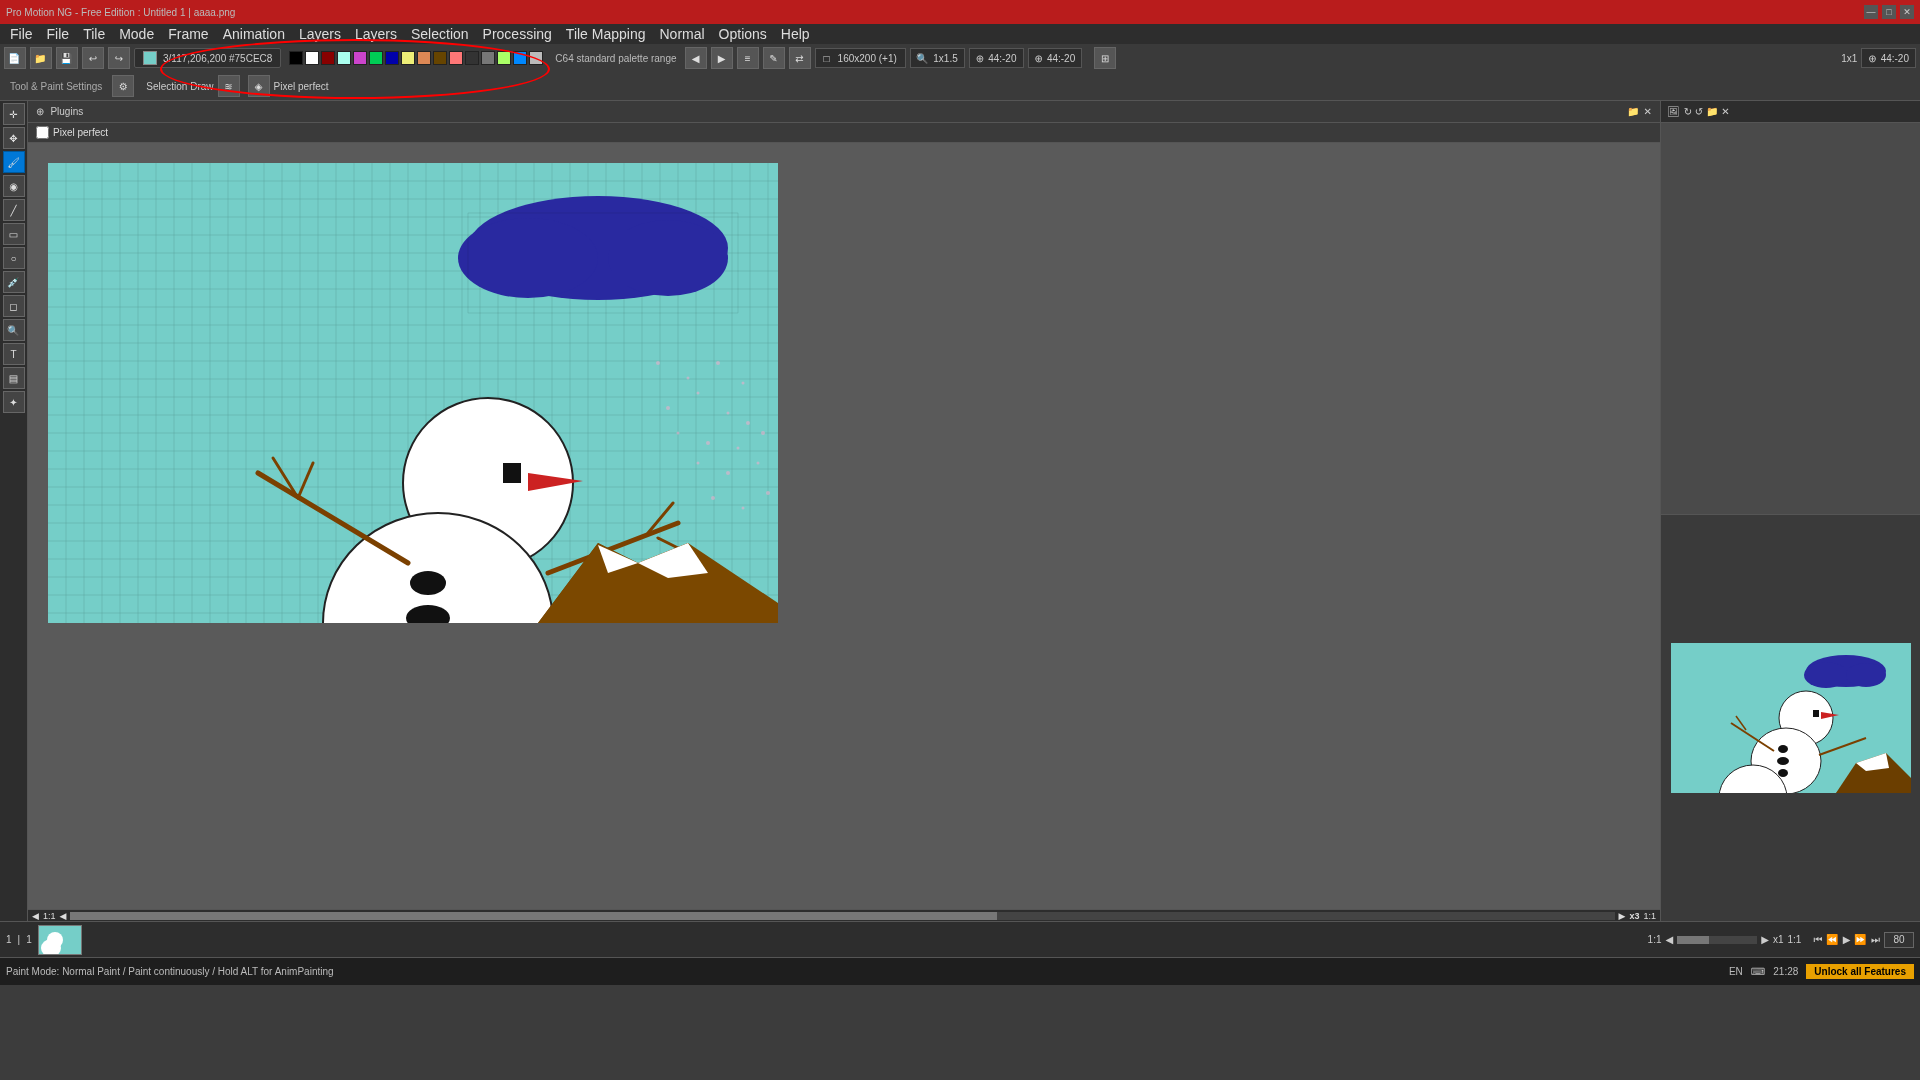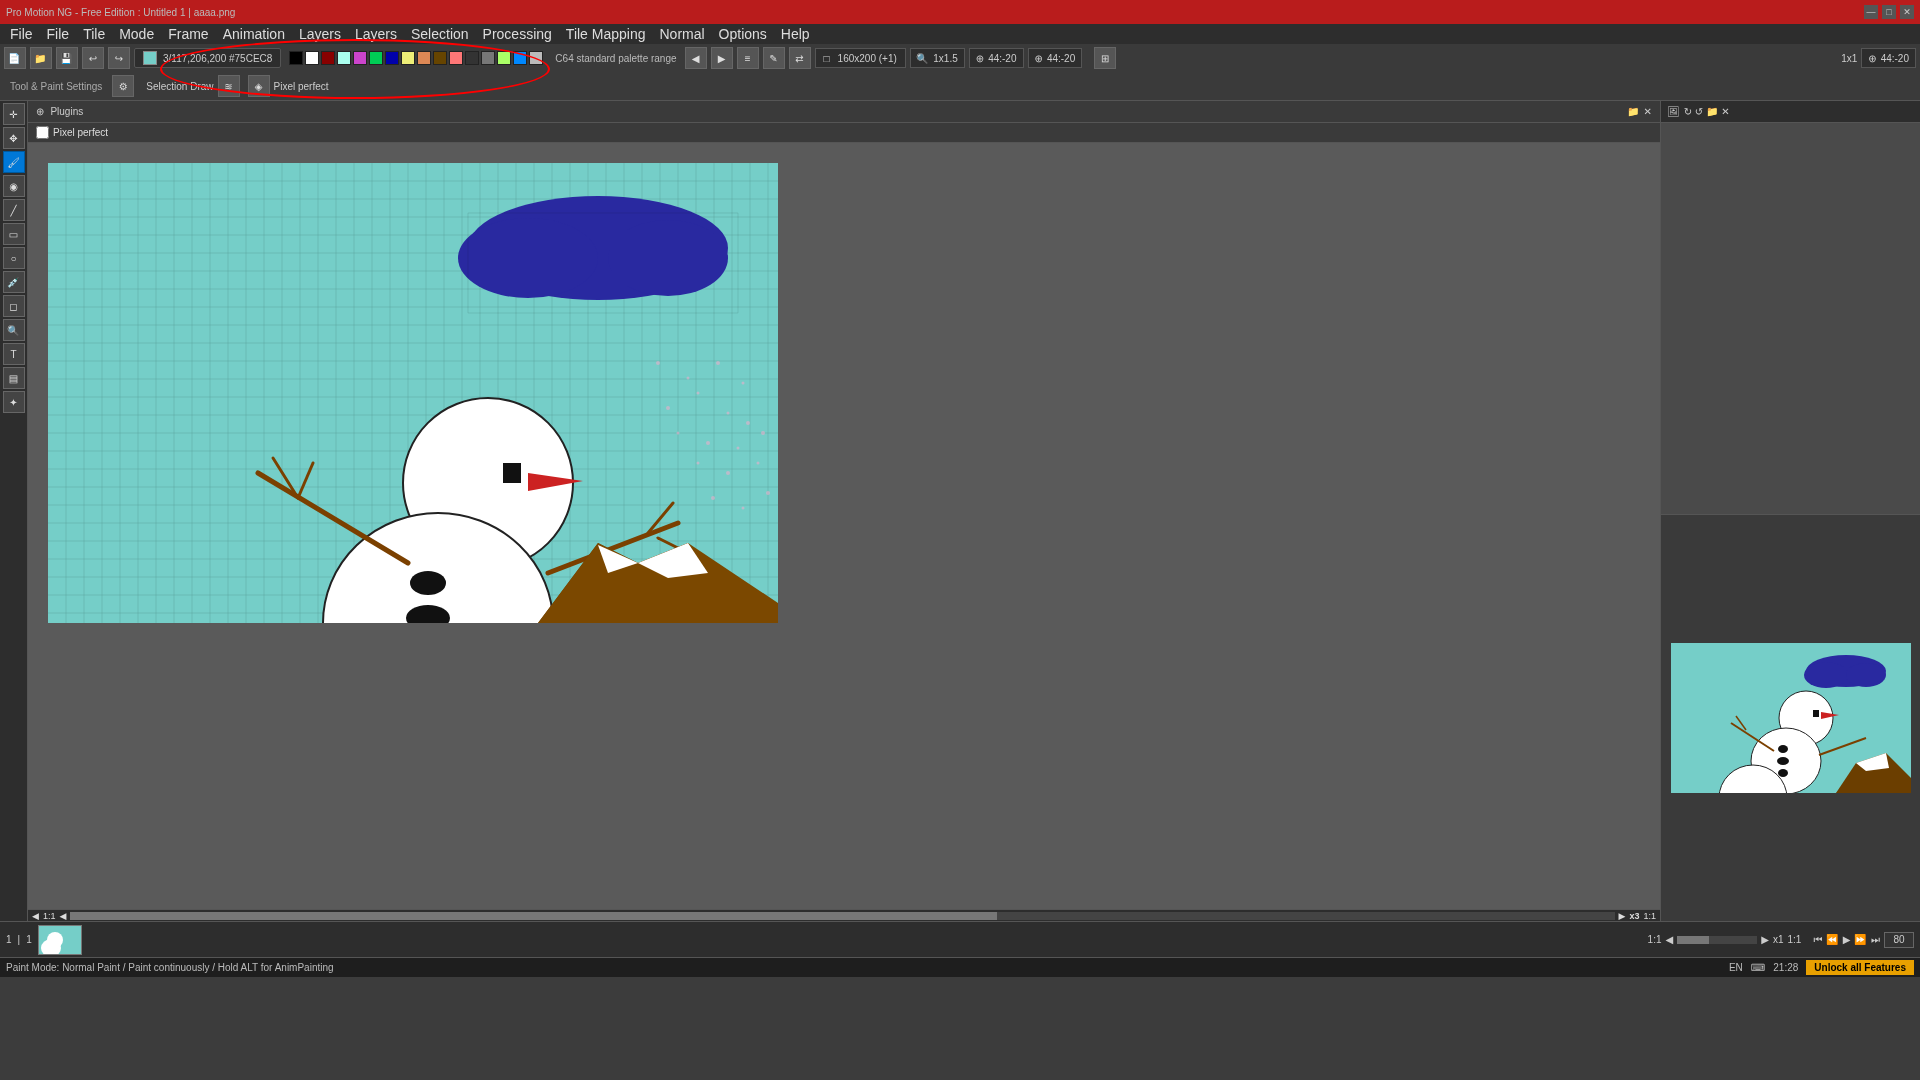--- a/index.html
+++ b/index.html
@@ -230,21 +230,21 @@
     #preview-area {
       flex: 1;
       display: flex;
       align-items: center;
       justify-content: center;
       background: #4a4a4a;
     }
 
     
     #status-bar {
-      height: 20px;
+      height: 28px;
       background: #1e1e1e;
       border-top: 1px solid #555;
       display: flex;
       align-items: center;
       padding: 0 6px;
       justify-content: space-between;
       font-size: 10px;
       color: #bbb;
     }
     #unlock-btn {

